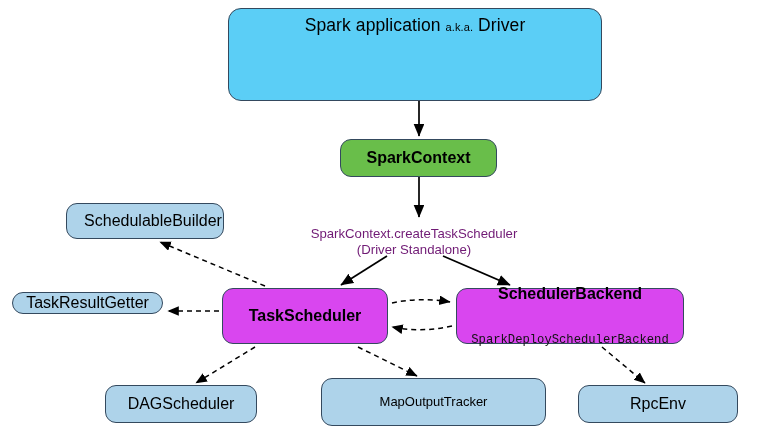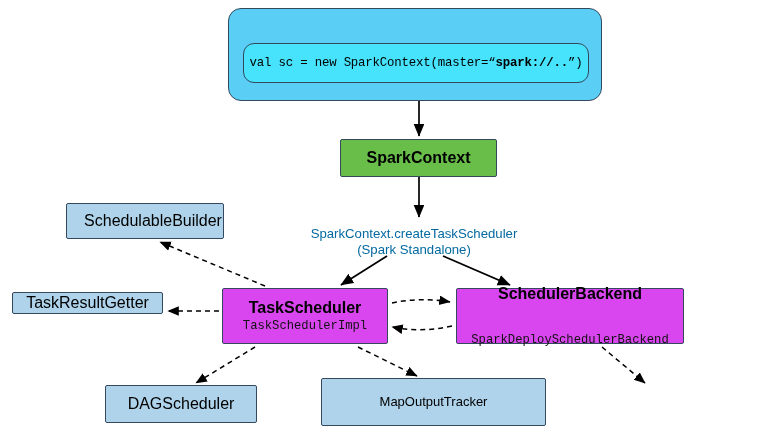--- a/index.html
+++ b/index.html
@@ -28,21 +28,21 @@
   }
   .node {
     position: absolute;
     box-sizing: border-box;
     display: flex;
     flex-direction: column;
     align-items: center;
     justify-content: center;
     text-align: center;
     border: 1.4px solid #34495e;
-    border-radius: 2px;
+    border-radius: 11px;
     z-index: 2;
   }
   .node .title {
     color: #000000;
     line-height: 1.12;
   }
   .node .sub {
     font-family: "Liberation Mono", "DejaVu Sans Mono", monospace;
     color: #111111;
     line-height: 1.15;
@@ -162,21 +162,21 @@
   #mapoutputtracker-box .sub { font-size: 12.2px; margin-top: 1px; }
 
   
   #create-label {
     position: absolute;
     left: 268px;
     top: 226px;
     width: 292px;
     text-align: center;
     font-size: 13.2px;
-    color: #0369a1;
+    color: #701a75;
     line-height: 1.18;
     z-index: 2;
   }
 </style>
 </head>
 <body>
 
 <div id="canvas">
 
   <svg id="edges" viewBox="0 0 783 435" width="783" height="435">
@@ -203,39 +203,38 @@
     <line x1="358" y1="347" x2="417" y2="376" stroke="#000" stroke-width="1.5" stroke-dasharray="5,4" marker-end="url(#arrow)"></line>
 
     <path d="M392,303 Q419,297 450,302" fill="none" stroke="#000" stroke-width="1.5" stroke-dasharray="5,4" marker-end="url(#arrow)"></path>
 
     <path d="M452,326 Q420,333 392,327" fill="none" stroke="#000" stroke-width="1.5" stroke-dasharray="5,4" marker-end="url(#arrow)"></path>
 
     <line x1="602" y1="347" x2="645" y2="383" stroke="#000" stroke-width="1.5" stroke-dasharray="5,4" marker-end="url(#arrow)"></line>
   </svg>
 
   <div class="node" id="driver-box">
-    <div id="code-box">
-        <span>val sc = new SparkContext(master=“</span>
-        <b>spark://..</b>
-        <span>”)</span>
-      </div>
+    <div class="title">
+      <span>Spark application</span>
+      <span class="aka">a.k.a.</span>
+      <span>Driver</span>
+    </div>
   </div>
 
   <div class="node" id="sparkcontext-box">
     <div class="title">SparkContext</div>
   </div>
 
   <div id="create-label">
     <div>SparkContext.createTaskScheduler</div>
-    <div>(Spark Standalone)</div>
+    <div>(Driver Standalone)</div>
   </div>
 
   <div class="node orange" id="taskscheduler-box">
     <div class="title">TaskScheduler</div>
-    <div class="sub">TaskSchedulerImpl</div>
   </div>
 
   <div class="node orange" id="schedulerbackend-box">
     <div class="title">SchedulerBackend</div>
     <div class="sub">SparkDeploySchedulerBackend</div>
   </div>
 
   <div class="node lblue" id="schedulablebuilder-box">
     <div class="title">SchedulableBuilder</div>
   </div>
@@ -245,14 +244,17 @@
   </div>
 
   <div class="node lblue" id="dagscheduler-box">
     <div class="title">DAGScheduler</div>
   </div>
 
   <div class="node lblue" id="mapoutputtracker-box">
     <div class="title">MapOutputTracker</div>
   </div>
 
+  <div class="node lblue" id="rpcenv-box">
+    <div class="title">RpcEnv</div>
+  </div>
 
 </div>
 
 </body></html>

